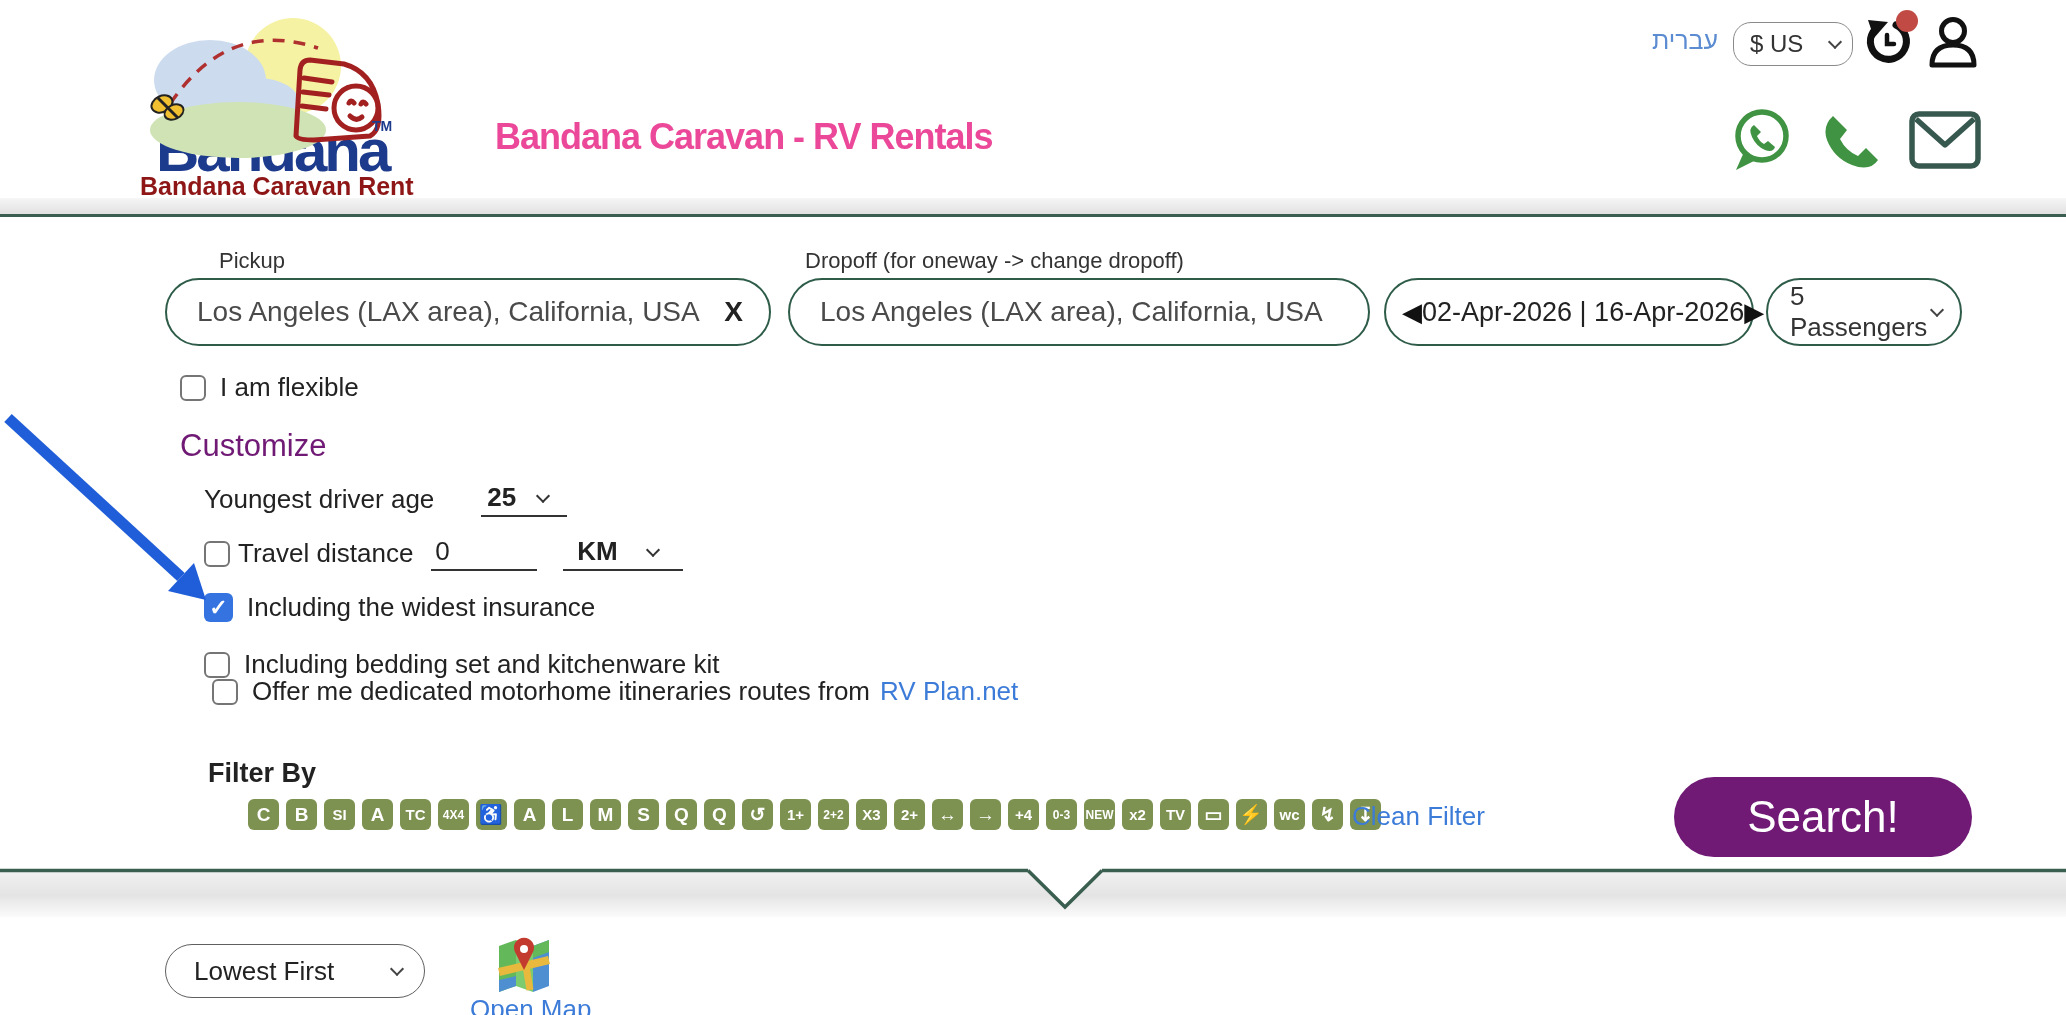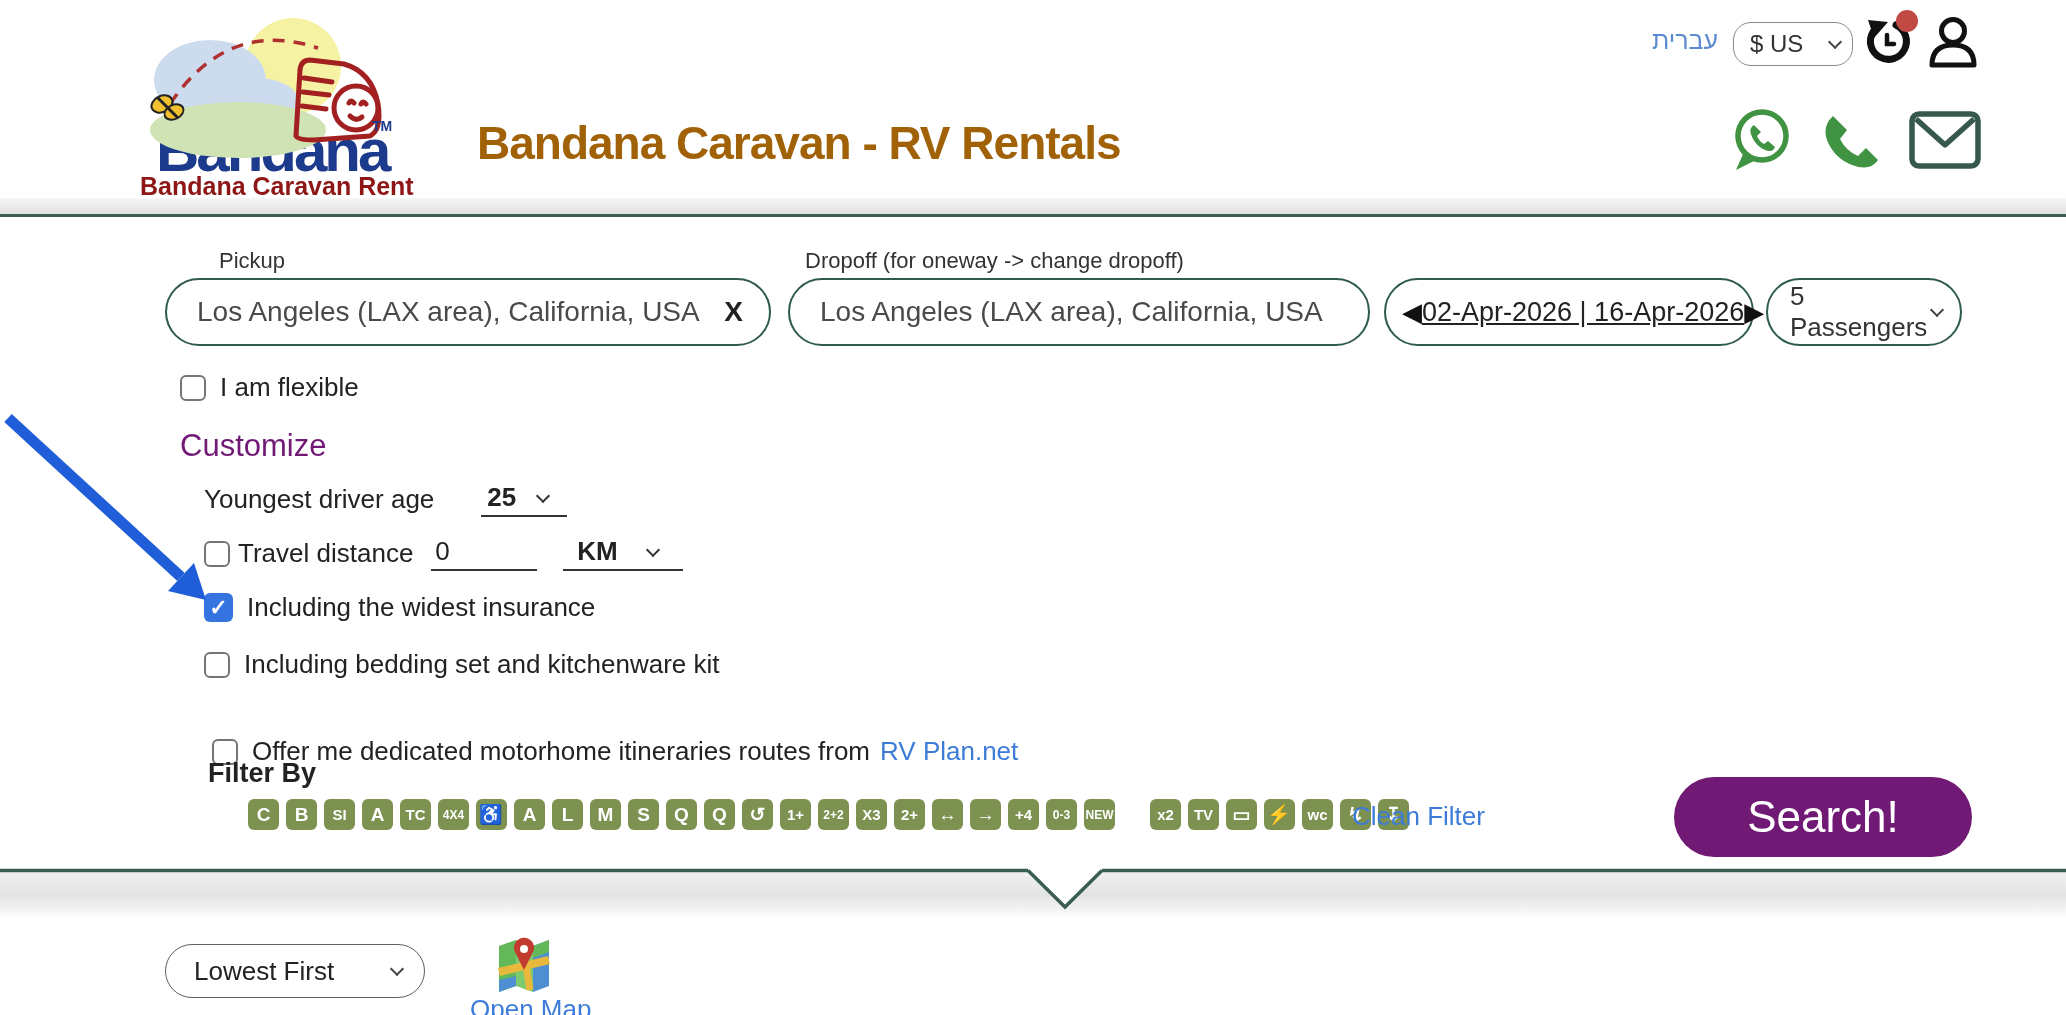--- a/index.html
+++ b/index.html
@@ -8,22 +8,22 @@
   .page { position:relative; width:2066px; height:1015px; background:#fff; overflow:hidden; }
 
   
   .logo-wrap { position:absolute; left:128px; top:8px; width:290px; height:190px; }
   .logo-art { position:absolute; left:0; top:0; z-index:2; pointer-events:none; }
   .brand-word { position:absolute; left:28px; top:108px; z-index:1; font-size:60px; font-weight:bold;
                 letter-spacing:-3px; color:#1d3b8c; }
   .brand-tm { position:absolute; left:244px; top:110px; z-index:3; font-size:14px; font-weight:bold; color:#1d3b8c; }
   .brand-caption { position:absolute; left:12px; top:164px; z-index:3; font-size:25px; font-weight:bold; color:#8e1616; white-space:nowrap; }
 
-  .page-title { position:absolute; left:477px; top:116px; font-size:46px; font-weight:bold;
-                letter-spacing:-1px; color:#a16207; white-space:nowrap; }
+  .page-title { position:absolute; left:495px; top:116px; font-size:36px; font-weight:bold;
+                letter-spacing:-1px; color:#ec4899; white-space:nowrap; }
 
   .lang-link { position:absolute; left:1652px; top:26px; font-size:25px; color:#5b8bd0; direction:rtl; cursor:pointer; }
   .currency-pill { position:absolute; left:1733px; top:22px; width:120px; height:44px; border:1.5px solid #8a8a8a;
                    border-radius:18px; display:flex; align-items:center; padding:0 12px 0 16px; gap:10px;
                    font-size:24px; color:#333; background:#fff; cursor:pointer; }
   .currency-pill .chev { margin-left:auto; }
   .hist-wrap { position:absolute; left:1860px; top:12px; width:56px; height:56px; cursor:pointer; }
   .hist-badge { position:absolute; right:-2px; top:-2px; width:22px; height:22px; border-radius:50%; background:#c14b44; }
   .person-wrap { position:absolute; left:1926px; top:16px; width:54px; height:50px; cursor:pointer; }
 
@@ -40,21 +40,21 @@
   .field-label { position:absolute; font-size:22px; color:#333; }
   .pill { position:absolute; height:68px; border:2.5px solid #2e5c49; border-radius:34px; background:#fff;
           display:flex; align-items:center; font-size:28px; color:#4a4a4a; }
   .pill-pickup  { left:165px; top:278px; width:606px; padding:0 26px 0 30px; }
   .pill-dropoff { left:788px; top:278px; width:582px; padding:0 26px 0 30px; }
   .pill-dates   { left:1384px; top:278px; width:370px; padding:0 16px; font-size:27px; color:#222; cursor:pointer; }
   .pill-pax     { left:1766px; top:278px; width:196px; padding:0 18px 0 22px; font-size:26px; color:#333; cursor:pointer; }
   .pill input { border:none; outline:none; font-size:28px; color:#4a4a4a; flex:1; min-width:0; background:transparent; font-family:inherit; }
   .clear-x { font-weight:bold; font-size:28px; color:#222; cursor:pointer; margin-left:8px; }
   .date-arrow { font-size:26px; color:#111; cursor:pointer; flex:none; }
-  .date-text { flex:1; text-align:right; white-space:nowrap;text-decoration:underline; }
+  .date-text { flex:1; text-align:right; white-space:nowrap; }
 
   .cb { width:26px; height:26px; border:2.5px solid #757575; border-radius:6px; background:#fff; flex:none; cursor:pointer; }
   .cb.checked { border:none; width:29px; height:29px; background:#3574e0; border-radius:6px;
                 display:flex; align-items:center; justify-content:center;
                 color:#fff; font-size:22px; font-weight:bold; }
   .cb-row { position:absolute; display:flex; align-items:center; gap:14px; font-size:26px; color:#222; }
 
   .customize { position:absolute; left:180px; top:428px; font-size:31px; color:#701a75; cursor:pointer; }
 
   .uline { display:inline-flex; align-items:center; border-bottom:2px solid #333; cursor:pointer; }
@@ -212,21 +212,21 @@
       <span>✓</span>
     </span>
     <span>Including the widest insurance</span>
   </div>
 
   <div class="cb-row" style="left:204px; top:649px;">
     <span class="cb"></span>
     <span>Including bedding set and kitchenware kit</span>
   </div>
 
-  <div class="cb-row" style="left:212px; top:736px;">
+  <div class="cb-row" style="left:212px; top:676px;">
     <span class="cb"></span>
     <span>Offer me dedicated motorhome itineraries routes from</span>
     <a class="link-blue" style="margin-left:-4px;">RV Plan.net</a>
   </div>
 
   <div class="filter-by">Filter By</div>
 
   <div class="icons-row">
       <span class="ftile" style="font-size: 19px;">C</span>
       <span class="ftile" style="font-size: 19px;">B</span>
@@ -244,21 +244,21 @@
       <span class="ftile" style="font-size: 19px;">↺</span>
       <span class="ftile" style="font-size: 15px;">1+</span>
       <span class="ftile" style="font-size: 12px;">2+2</span>
       <span class="ftile" style="font-size: 15px;">X3</span>
       <span class="ftile" style="font-size: 15px;">2+</span>
       <span class="ftile" style="font-size: 19px;">↔</span>
       <span class="ftile" style="font-size: 19px;">→</span>
       <span class="ftile" style="font-size: 15px;">+4</span>
       <span class="ftile" style="font-size: 12px;">0-3</span>
       <span class="ftile" style="font-size: 12px;">NEW</span>
-      <span class="ftile" style="font-size: 15px; margin-left: 28px;">x2</span>
+      <span class="ftile" style="font-size: 15px;">x2</span>
       <span class="ftile" style="font-size: 15px;">TV</span>
       <span class="ftile" style="font-size: 19px;">▭</span>
       <span class="ftile" style="font-size: 19px;">⚡</span>
       <span class="ftile" style="font-size: 15px;">wc</span>
       <span class="ftile" style="font-size: 19px;">↯</span>
       <span class="ftile" style="font-size: 19px;">↧</span>
     </div>
 
   <a class="clean-filter">Clean Filter</a>
 

